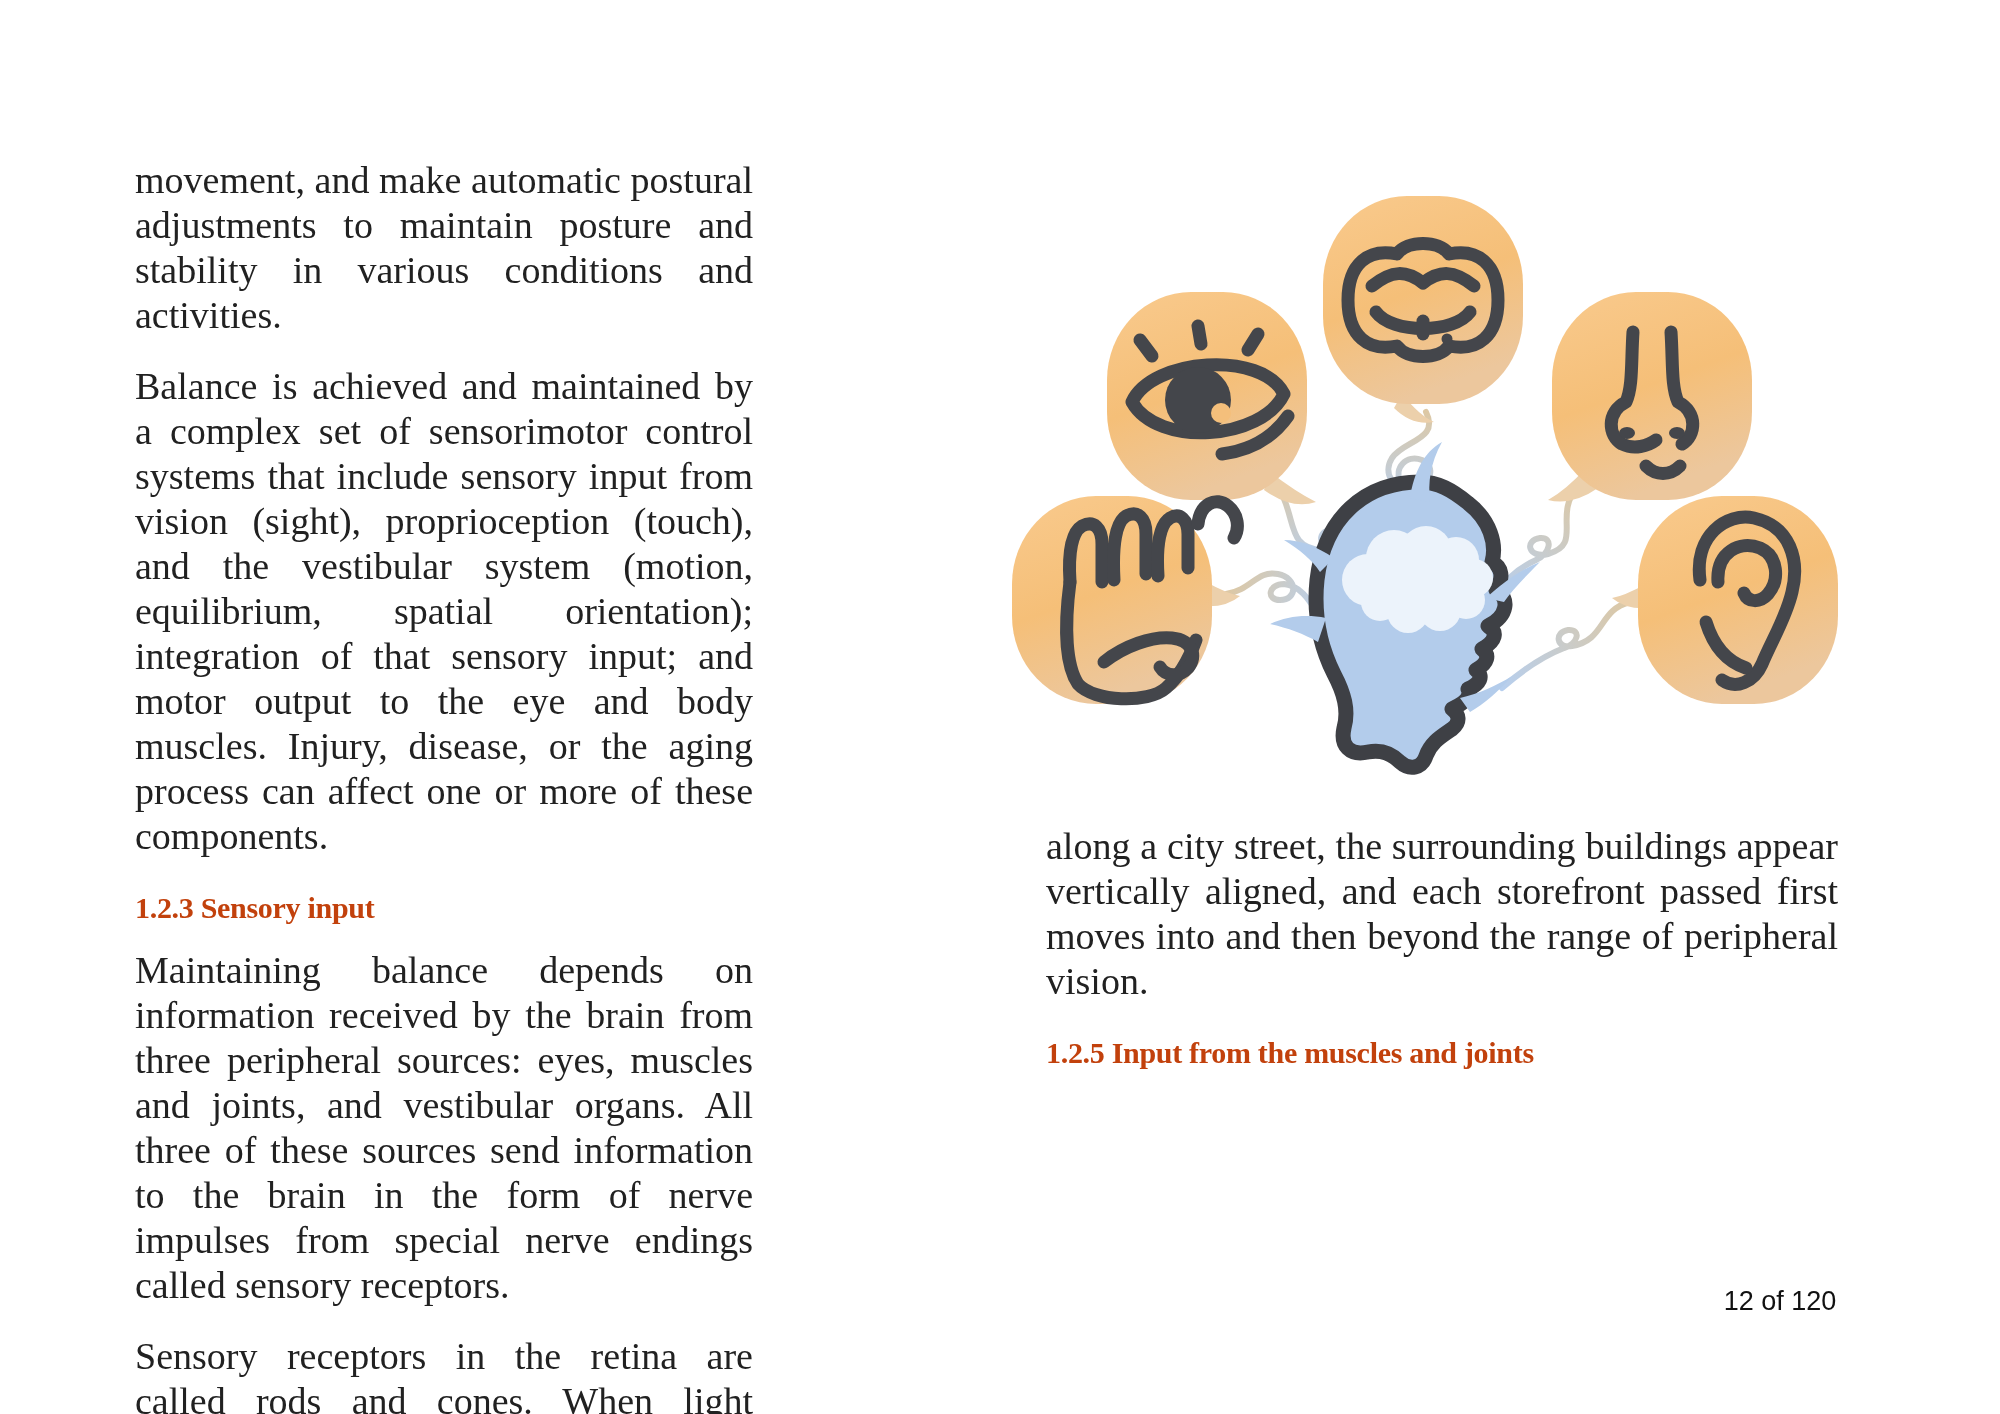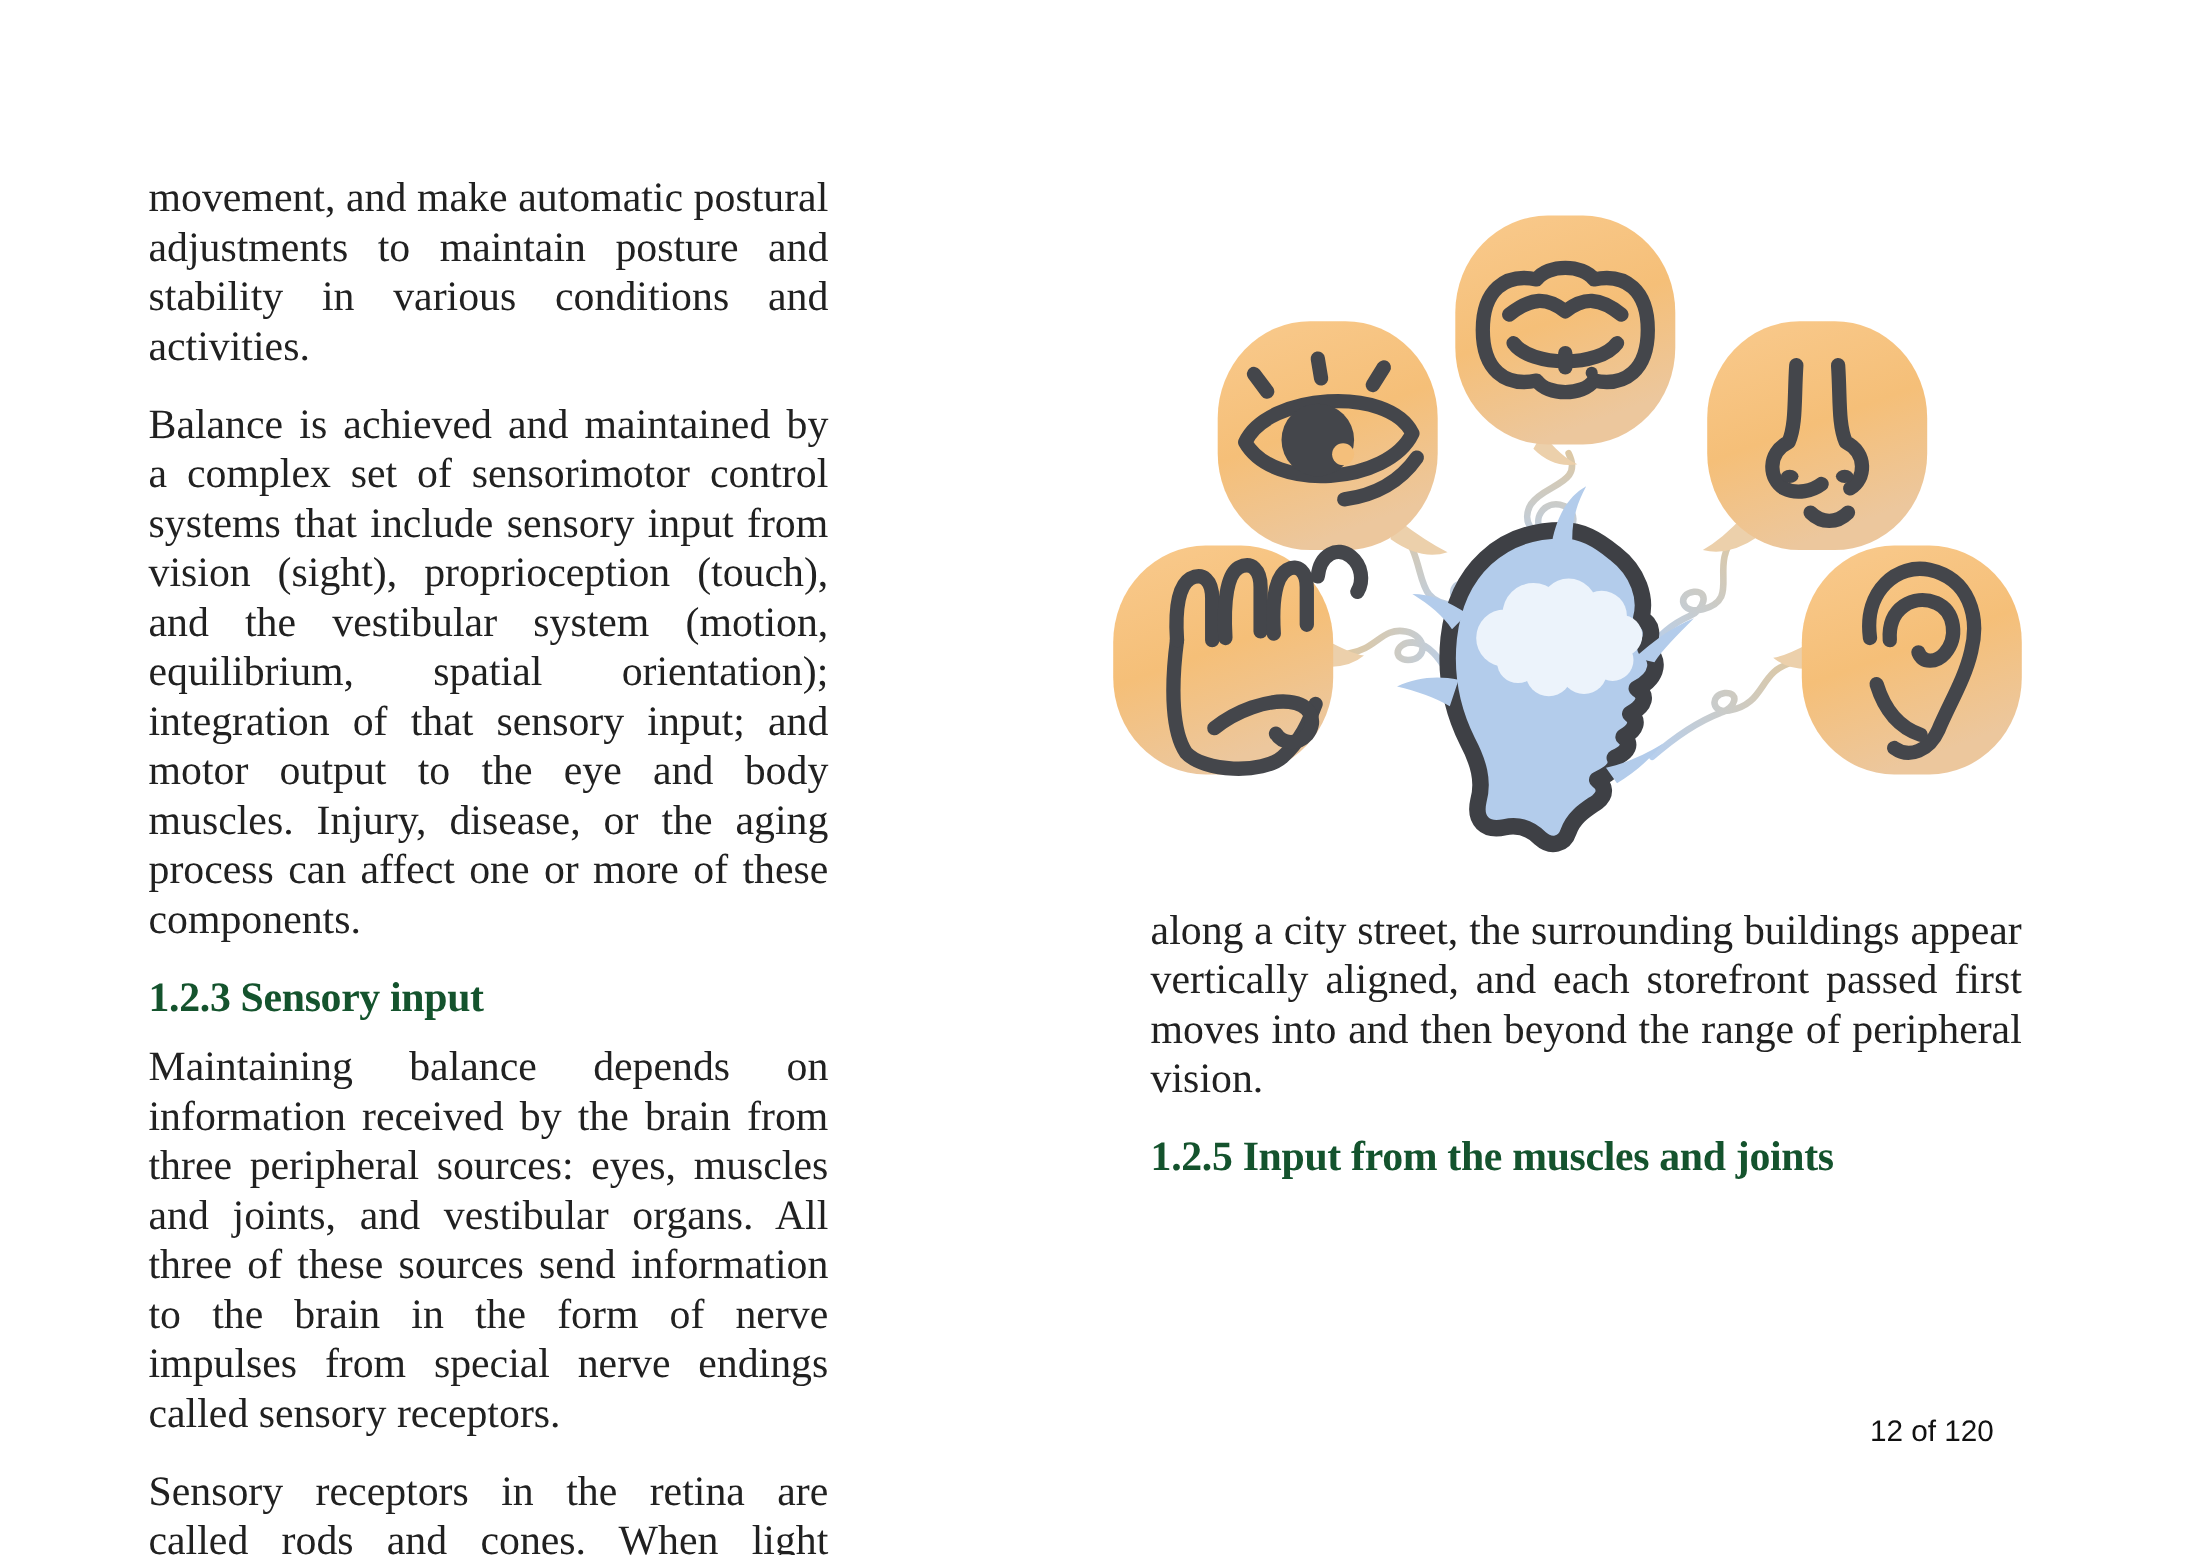--- a/index.html
+++ b/index.html
@@ -6,26 +6,26 @@
   body{
     width:2000px;height:1414px;position:relative;background:#ffffff;overflow:hidden;
     font-family:"Liberation Serif","DejaVu Serif",serif;color:#212121;
   }
   .col{position:absolute;}
   .col-left{left:135px;top:158px;width:618px;}
   .col-right{left:1046px;top:784px;width:792px;margin-top:40px;}
   p.body{font-size:38px;line-height:45px;text-align:justify;margin:0 0 26px 0;}
   p.justify-last{text-align-last:justify;}
   h3.sec{
-    font-size:38px;line-height:45px;font-weight:bold;color:#14532d;
+    font-size:30px;line-height:45px;font-weight:bold;color:#c2410c;
     margin:0 0 18px 0;letter-spacing:-0.3px;
   }
   .illustration{position:absolute;left:1000px;top:150px;width:840px;height:645px;}
   .footer{
-    position:absolute;left:1700px;top:1286px;width:160px;text-align:left;
+    position:absolute;left:1700px;top:1286px;width:160px;text-align:center;
     font-family:"Liberation Sans","DejaVu Sans",sans-serif;font-size:27px;color:#111111;
   }
 </style>
 </head>
 <body>
 
 <div class="col col-left">
   <p class="body">movement, and make automatic postural adjustments to maintain posture and stability in various conditions and activities.</p>
   <p class="body">Balance is achieved and maintained by a complex set of sensorimotor control  systems that include sensory input from vision (sight), proprioception (touch), and the vestibular system (motion, equilibrium, spatial orientation); integration of that sensory input; and motor output to the eye and body muscles. Injury, disease, or the aging process can affect one or more of these components.</p>
   <h3 class="sec">1.2.3 Sensory input</h3>

